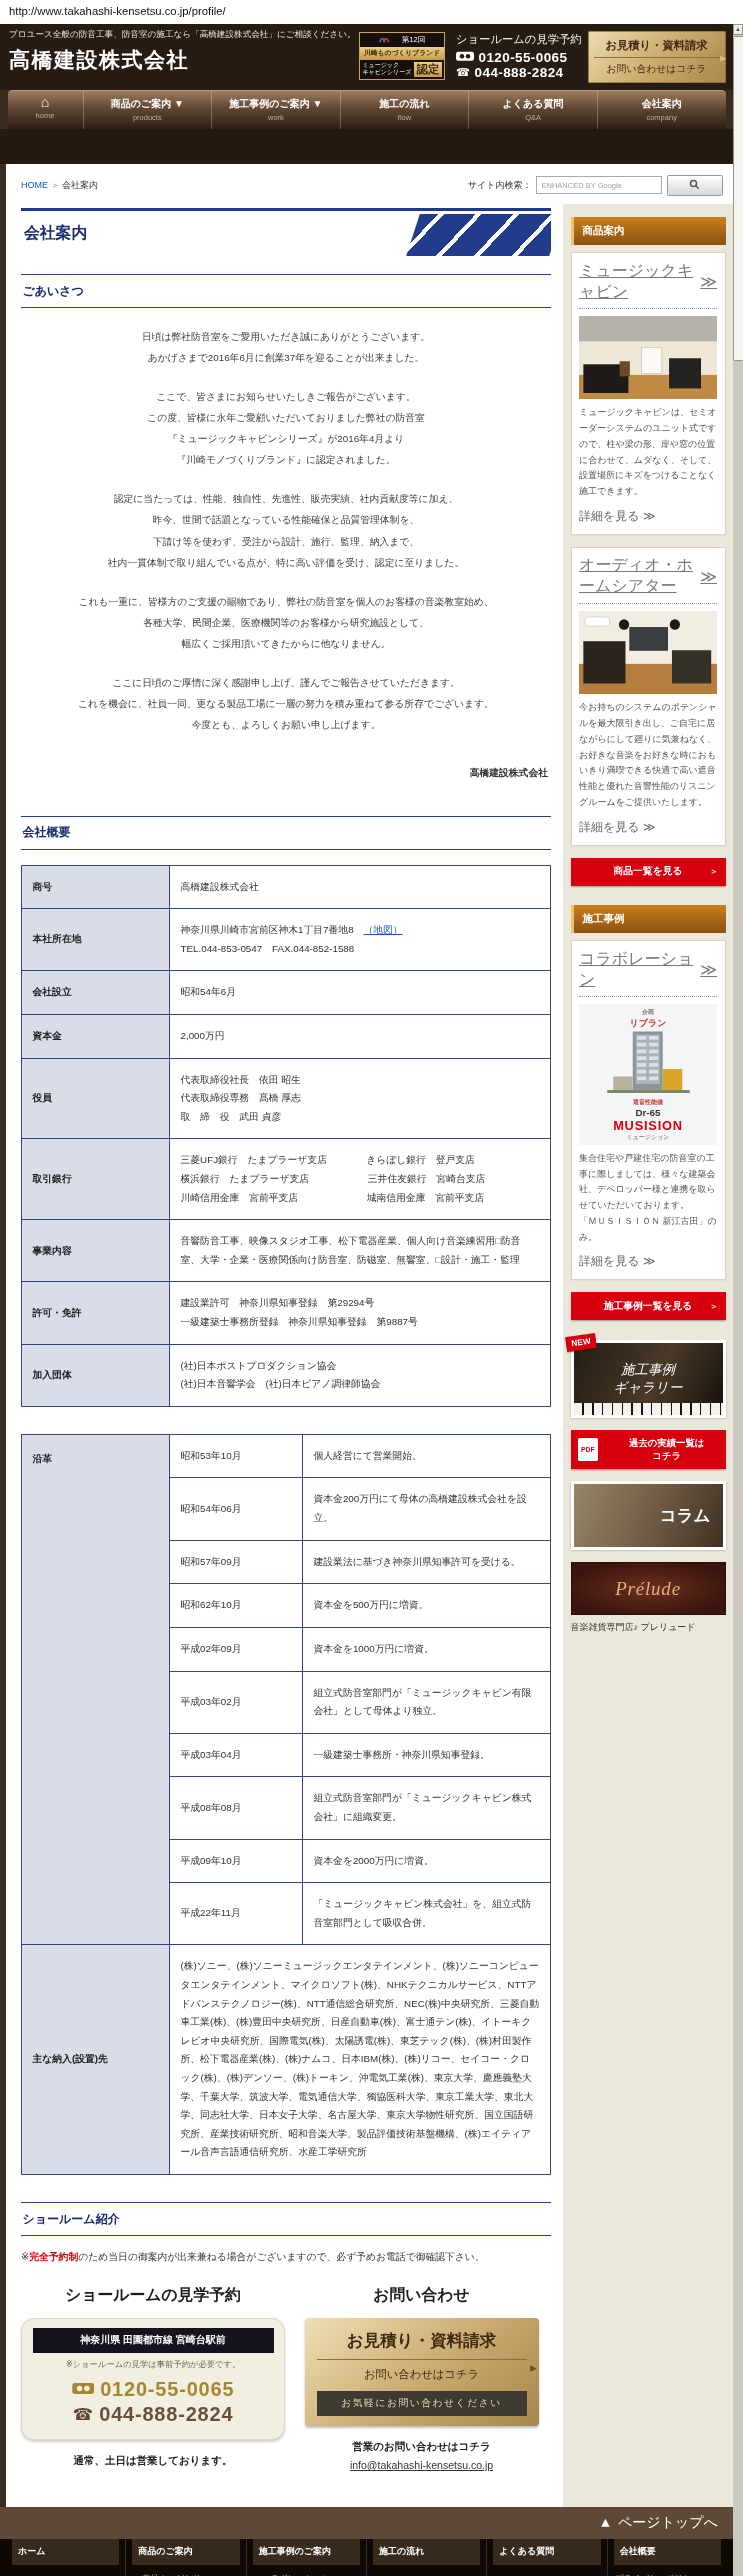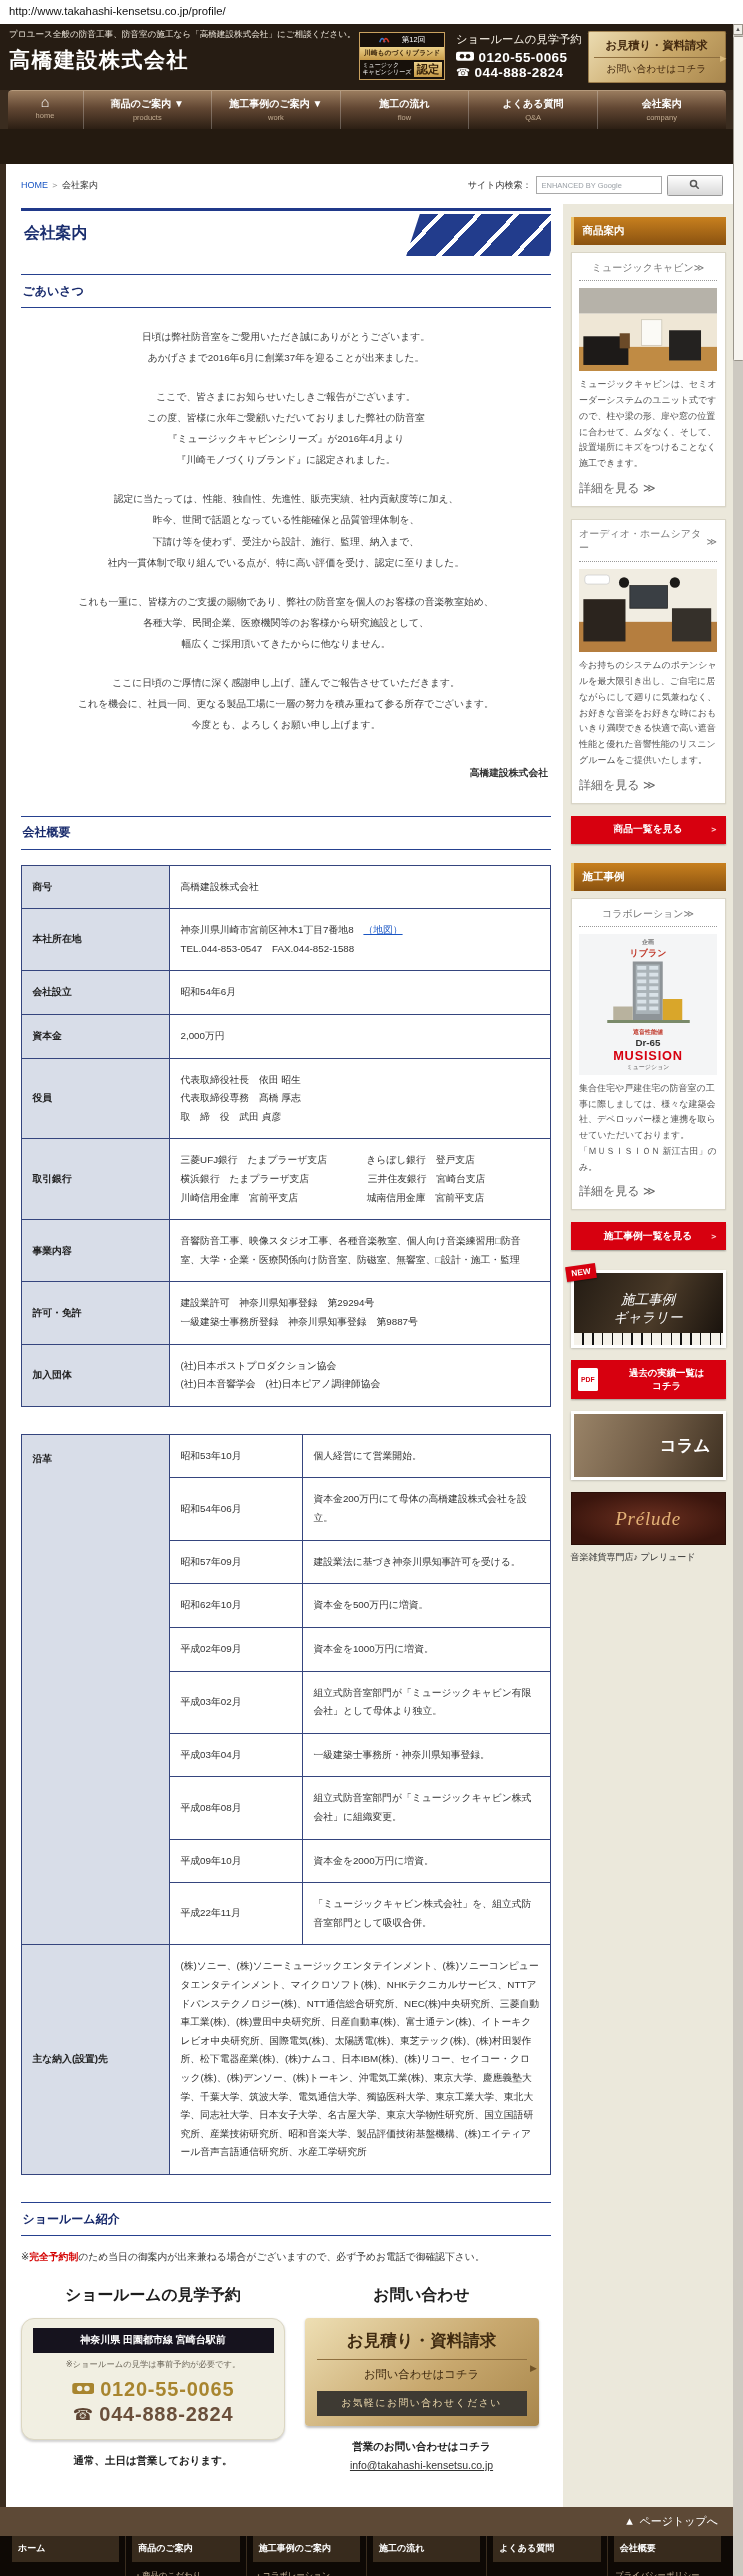--- a/index.html
+++ b/index.html
@@ -89,21 +89,21 @@
   .cta-big{position:relative;background:linear-gradient(140deg,#eedfb4,#c8a86e 55%,#a8864b);border-radius:3.8px;padding:12px 12px 10.5px;box-shadow:0 1.5px 2.3px rgba(0,0,0,.25);cursor:pointer;}
   .cta-big .l1{font-family:"Liberation Serif","DejaVu Serif",serif;font-size:16.5px;font-weight:bold;color:#3f2a10;padding-bottom:6.8px;border-bottom:0.8px solid #8f6f3e;}
   .cta-big .l2{font-size:11.3px;color:#3f2a10;margin:6.8px 0 9px;}
   .cta-big .arr{position:absolute;right:1.5px;top:42%;color:#6f5227;font-size:9px;}
   .cta-sub{background:#3e3a33;color:#ecd9ac;font-family:"Liberation Serif","DejaVu Serif",serif;font-size:9.8px;padding:6px 1.5px;letter-spacing:1.5px;}
   .mail-note{font-weight:bold;font-size:10.5px;color:#222;margin:13.5px 0 4.5px;}
   .mail-link{color:#333;text-decoration:underline;font-size:10.5px;cursor:pointer;}
   
   .sb-header{background:linear-gradient(#c8801e,#8a5210);color:#fff;font-size:10.5px;font-weight:bold;padding:6.8px 7.5px 6.8px 9px;border-left:3.8px solid #ecc46c;margin:4.5px 0 7.5px;}
   .sb-card{background:#fff;border:0.8px solid #d9d5c6;padding:7.5px 7.5px 9px;margin-bottom:12px;box-shadow:0 0.8px 1.5px rgba(0,0,0,.1);}
-  .sb-title-row{display:flex;justify-content:center;align-items:center;color:#787878;font-size:10px;padding-bottom:5.3px;border-bottom:0.8px dotted #9a9a9a;margin-bottom:6.8px;cursor:pointer;}
+  .sb-title-row{display:flex;justify-content:flex-start;align-items:center;color:#787878;font-size:16px;padding-bottom:5.3px;border-bottom:0.8px dotted #9a9a9a;margin-bottom:6.8px;cursor:pointer;text-decoration:underline;}
   .sb-img{width:100%;height:83px;display:block;margin-bottom:6.8px;}
   .sb-desc{font-size:9px;color:#555;line-height:1.75;white-space:pre-line;}
   .sb-more{text-align:left;font-size:12px;color:#666;margin-top:8px;cursor:pointer;}
   .sb-btn{position:relative;background:#d7000f;color:#fff;font-size:9.8px;font-weight:bold;text-align:center;padding:7.5px 0;margin:3px 0 19.5px;box-shadow:0 1.5px 1.5px rgba(0,0,0,.25);cursor:pointer;}
   .sb-btn .arr{position:absolute;right:7.5px;top:8.3px;font-size:8.3px;color:#ffd3d3;}
   .case-img{background:#f4f5f6;text-align:center;padding:4.5px 3px 3px;margin-bottom:6px;}
   .ci-brand{font-size:9px;color:#c0392b;font-weight:bold;}
   .ci-brand .plan{font-size:6px;color:#777;display:block;}
   .ci-meta1{font-size:6px;color:#c0392b;font-weight:bold;margin-top:1.5px;}
   .ci-dr{font-size:9.8px;color:#333;font-weight:bold;}
@@ -115,21 +115,21 @@
   .new-badge{position:absolute;top:-7.5px;left:-7.5px;background:#d7000f;color:#fff;font-size:8.3px;font-weight:bold;padding:2.3px 5.3px;transform:rotate(-8deg);box-shadow:0 0.8px 1.5px rgba(0,0,0,.4);}
   .sb-pdf{display:flex;align-items:center;gap:18px;background:#d7000f;padding:6px 7.5px;margin-bottom:12px;box-shadow:0 1.5px 1.5px rgba(0,0,0,.25);cursor:pointer;}
   .pdf-ico{background:#fff;color:#d7000f;font-weight:bold;font-size:6.8px;width:19.5px;height:22.5px;display:flex;align-items:center;justify-content:center;border-radius:1.5px;flex:0 0 19.5px;}
   .pdf-text{color:#fff;font-size:9.4px;font-weight:bold;line-height:1.45;white-space:pre-line;text-align:center;flex:1;}
   .sb-column{height:63px;border:3px solid #fff;box-shadow:0 0.8px 2.3px rgba(0,0,0,.25);background:linear-gradient(110deg,#9a8468,#6e5a44 55%,#3f3122);display:flex;align-items:center;justify-content:flex-end;padding-right:12px;color:#fff;font-size:16.5px;font-weight:bold;font-family:"Liberation Serif","DejaVu Serif",serif;margin-bottom:12px;cursor:pointer;}
   .sb-prelude{height:51px;background:radial-gradient(ellipse at center,#6b3020 0%,#3a150d 78%);border:0.8px solid #2a0f08;display:flex;align-items:center;justify-content:center;margin-bottom:6px;cursor:pointer;}
   .prelude-text{color:#e3b277;font-family:"Liberation Serif","DejaVu Serif",serif;font-size:19px;font-style:italic;letter-spacing:0.8px;}
   .prelude-cap{font-size:9px;color:#333;margin-bottom:4.5px;}
   
   .totop-band{background:#5d4936;padding:6.8px 15px 7.5px;text-align:right;}
-  .totop-band span{color:#fff;font-size:11px;cursor:pointer;font-family:Liberation Mono, monospace;}
+  .totop-band span{color:#fff;font-size:14px;cursor:pointer;font-family:Liberation Mono, monospace;}
   .footer-main{background:#0e0905;display:flex;padding:0 6px 13.5px;}
   .f-col{flex:1;border-left:0.8px solid #3a2d1f;padding:0 6px 4.5px;}
   .f-col:first-child{border-left:none;}
   .f-head{background:#382b1d;color:#fff;font-size:9px;font-weight:bold;height:25.5px;line-height:25.5px;padding:0 6px;margin-bottom:6px;cursor:pointer;white-space:nowrap;overflow:hidden;}
   .f-item{color:#cbb89d;font-size:8.3px;padding:2.3px 1.5px;cursor:pointer;}
 </style>
 </head>
 <body>
 
 <div class="url-bar">http://www.takahashi-kensetsu.co.jp/profile/</div>
@@ -282,21 +282,21 @@
 取　締　役　武田 貞彦</td>
           </tr>
           <tr>
             <td class="lbl">取引銀行</td>
             <td class="val">三菱UFJ銀行　たまプラーザ支店　　　　きらぼし銀行　登戸支店
 横浜銀行　たまプラーザ支店　　　　　　三井住友銀行　宮崎台支店
 川崎信用金庫　宮前平支店　　　　　　　城南信用金庫　宮前平支店</td>
           </tr>
           <tr>
             <td class="lbl">事業内容</td>
-            <td class="val">音響防音工事、映像スタジオ工事、各種音楽教室、個人向け音楽練習用□防音室、大学・企業・医療関係向け防音室、防磁室、無響室、□設計・施工・監理</td>
+            <td class="val">音響防音工事、映像スタジオ工事、松下電器産業、個人向け音楽練習用□防音室、大学・企業・医療関係向け防音室、防磁室、無響室、□設計・施工・監理</td>
           </tr>
           <tr>
             <td class="lbl">許可・免許</td>
             <td class="val">建設業許可　神奈川県知事登録　第29294号
 一級建築士事務所登録　神奈川県知事登録　第9887号</td>
           </tr>
           <tr>
             <td class="lbl">加入団体</td>
             <td class="val">(社)日本ポストプロダクション協会
 (社)日本音響学会　(社)日本ピアノ調律師協会</td>

